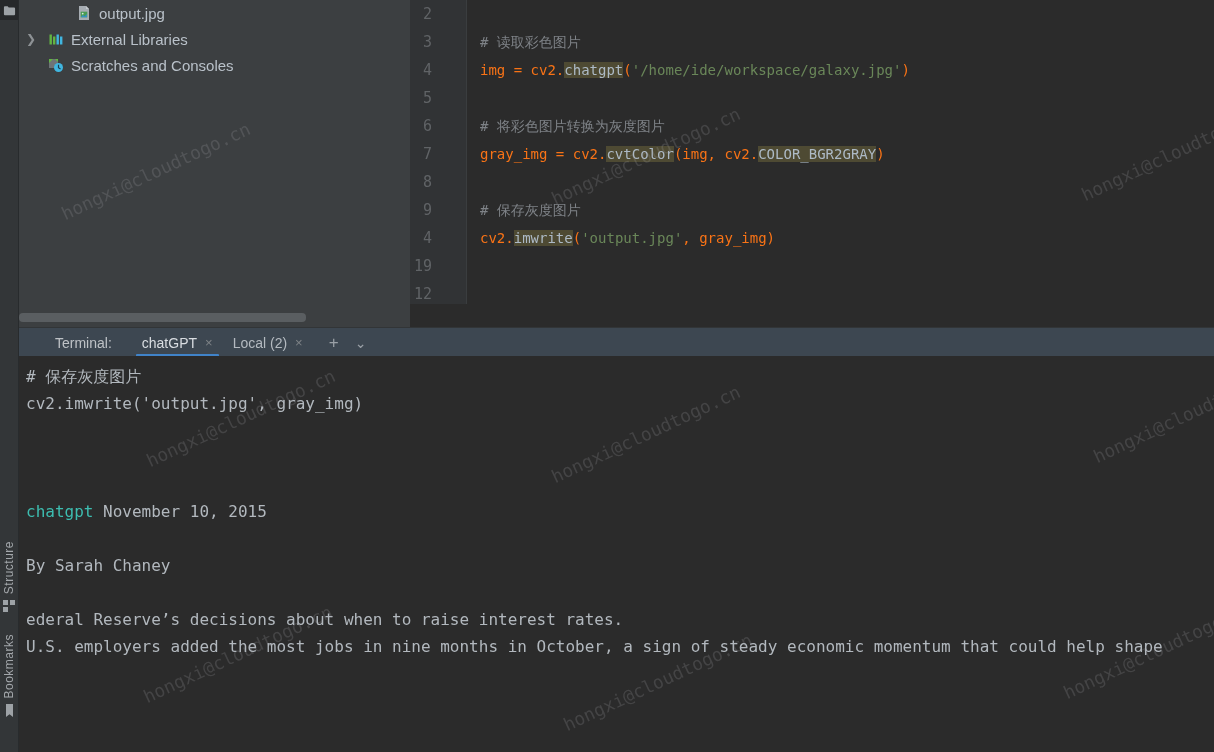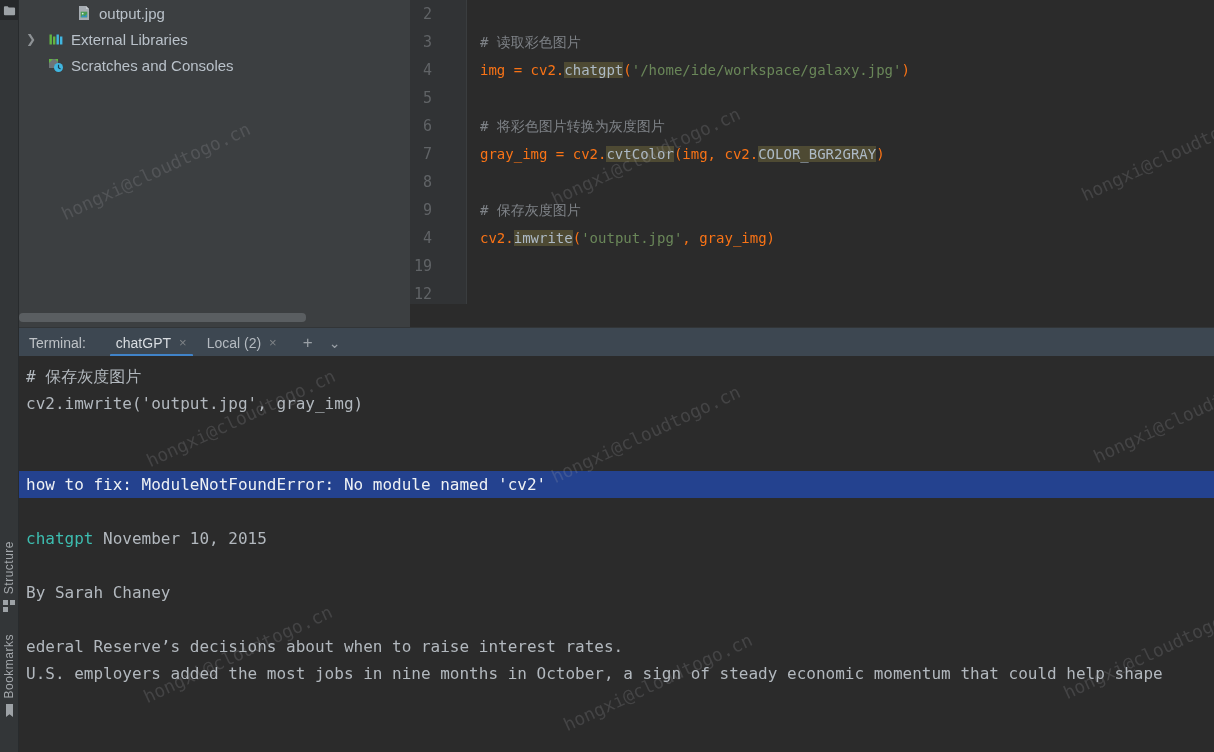--- a/index.html
+++ b/index.html
@@ -42,21 +42,21 @@
   .code .cl { height:28px; line-height:28px; font-family:"DejaVu Sans Mono", monospace;
               font-size:14px; color:#a9b7c6; white-space:pre; }
   .tok-plain   { color:#f97316; }
   .tok-comment { color:#7e8287; }
   .tok-string  { color:#6a8759; }
   .tok-hl      { color:#adbac6; background:#4e4a33; }
 
   
   .term-bar { position:absolute; left:19px; top:327px; right:0; height:29px;
               background:#3d4751; display:flex; align-items:center; font-size:14px;
-              border-top:1px solid #323537; }
+              border-top:1px solid #323537;padding-left:26px; }
   .term-label { color:#bec2c6; margin:0 20px 0 10px; }
   .term-tab { position:relative; height:100%; display:flex; align-items:center;
               padding:0 10px; gap:8px; color:#b4bac0; cursor:default; }
   .term-tab.active { color:#d9dde1; }
   .term-tab.active::after { content:""; position:absolute; left:4px; right:4px; bottom:0;
                             height:3px; background:#4083c9; border-radius:1px; }
   .tab-close { color:#7e8387; font-size:13px; line-height:1; }
   .bar-ico { color:#9aa0a6; font-size:17px; margin-left:16px; line-height:1; cursor:default; }
   .bar-ico.dd { font-size:14px; }
 
@@ -188,21 +188,20 @@
       </span>
     <span class="bar-ico" id="tab-add">+</span>
     <span class="bar-ico dd" id="tab-dd">⌄</span>
   </div>
 
   <div class="terminal" id="terminal-body">
       <div class="tline"># 保存灰度图片</div>
       <div class="tline">cv2.imwrite('output.jpg', gray_img)</div>
       <div class="tline">&nbsp;</div>
       <div class="tline">&nbsp;</div>
-      <div class="tline selected">how to fix: ModuleNotFoundError: No module named 'cv2'</div>
       <div class="tline">&nbsp;</div>
       <div class="tline"><span class="tspan-teal">chatgpt</span><span class="tspan-plain"> November 10, 2015</span></div>
       <div class="tline">&nbsp;</div>
       <div class="tline">By Sarah Chaney</div>
       <div class="tline">&nbsp;</div>
       <div class="tline">ederal Reserve’s decisions about when to raise interest rates.</div>
       <div class="tline">U.S. employers added the most jobs in nine months in October, a sign of steady economic momentum that could help shape </div>
     </div>
 
   <div id="wm-layer">

